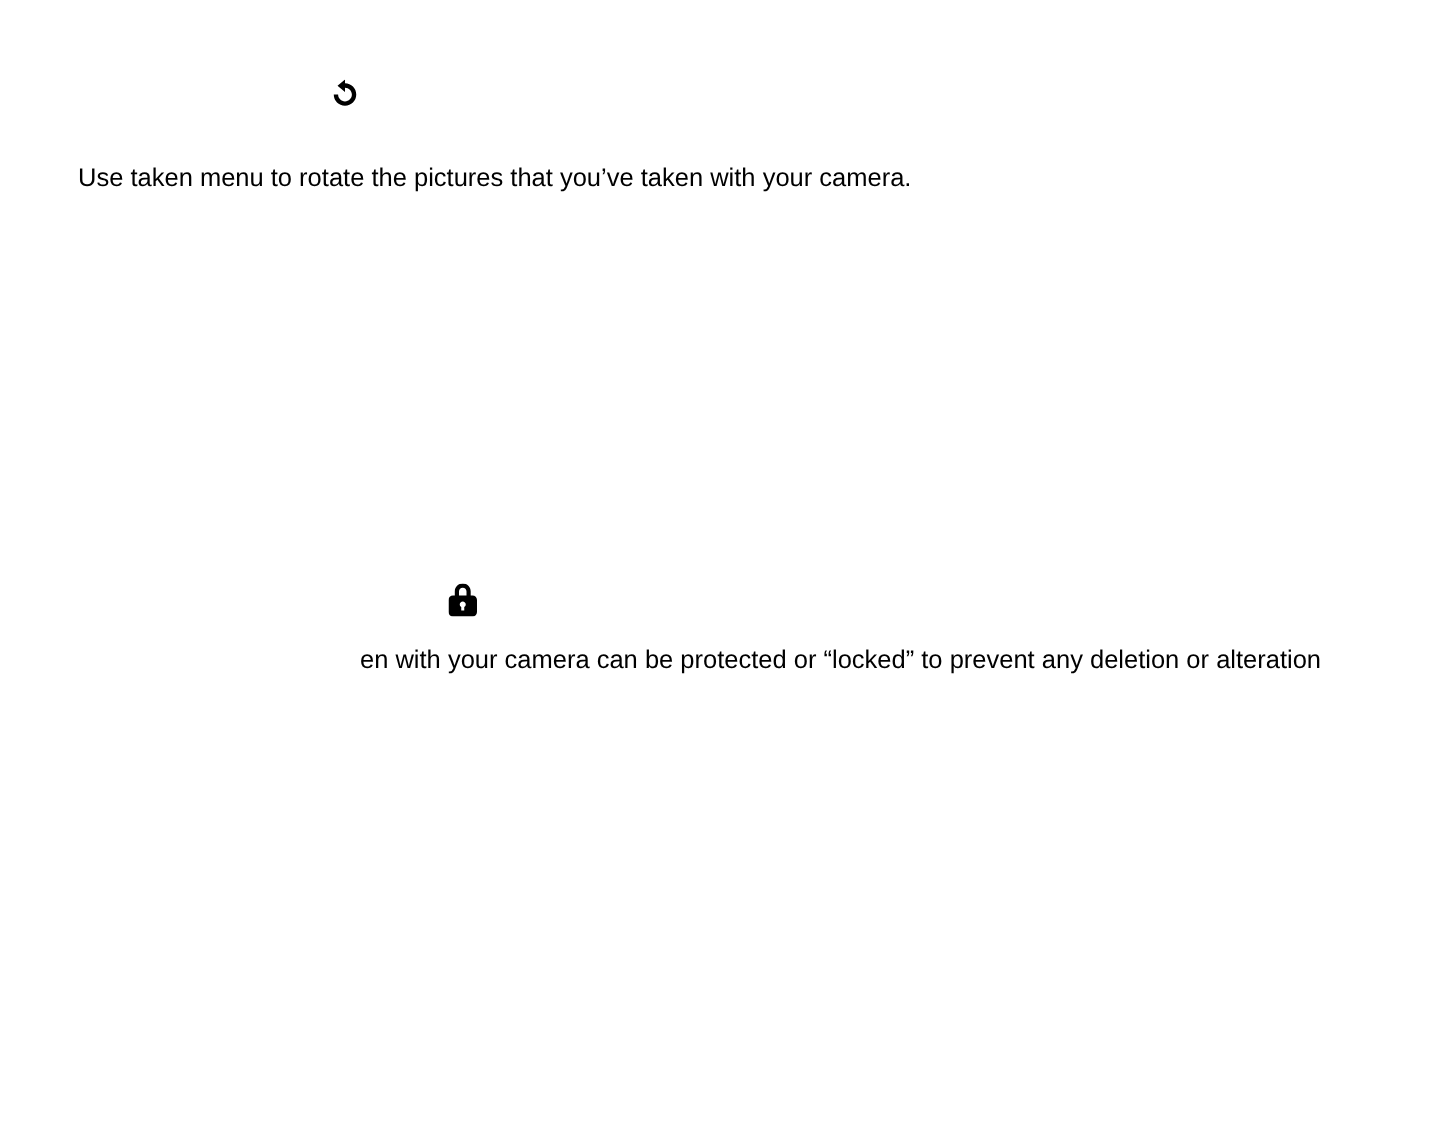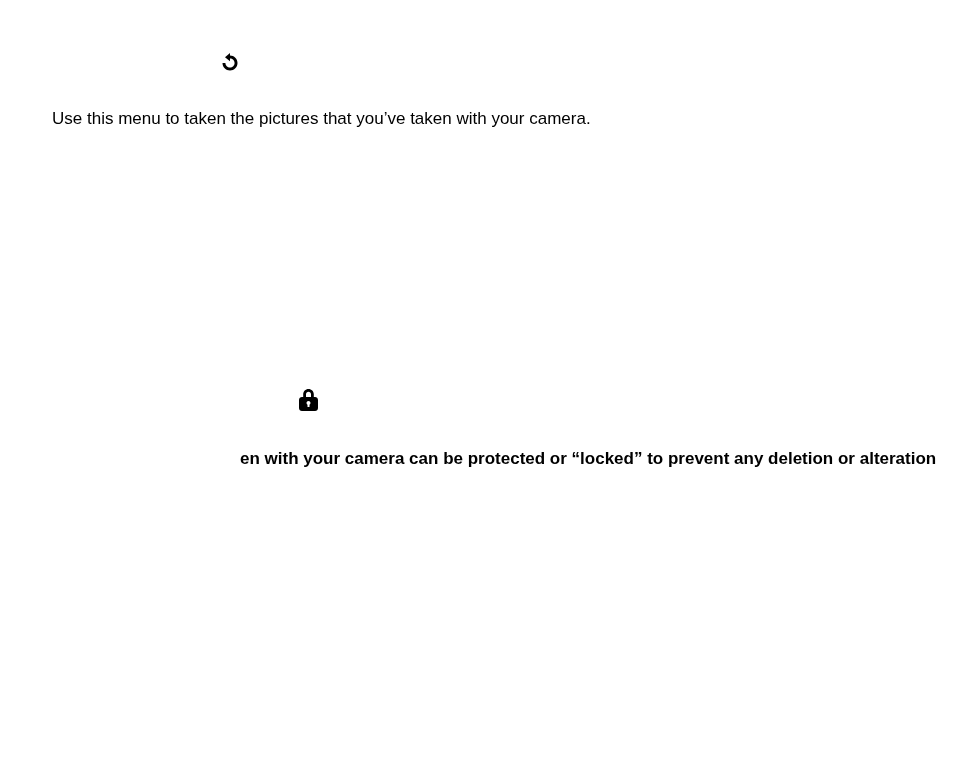--- a/index.html
+++ b/index.html
@@ -28,38 +28,37 @@
       white-space: nowrap;
     }
     .icon-lock {
       position: absolute;
       left: 299px;
       top: 389px;
     }
     .text-line-2 {
       position: absolute;
       left: 240px;
-      top: 449px;
+      top: 430px;
       white-space: nowrap;
-      font-weight: bold;
     }
     svg {
       display: block;
     }
   </style>
 </head>
 <body>
 
 <div class="icon-rotate">
   <svg width="20" height="20" viewBox="0 0 24 24">
     <path d="M12 3 C7.03 3 3 7.03 3 12 C3 16.97 7.03 21 12 21 C16.97 21 21 16.97 21 12 L17.5 12 C17.5 15.04 15.04 17.5 12 17.5 C8.96 17.5 6.5 15.04 6.5 12 C6.5 8.96 8.96 6.5 12 6.5 L12 10 L18 5 L12 0 L12 3 Z" fill="#000000" transform="scale(-1,1) translate(-24,0)"></path>
   </svg>
 </div>
 
-<div class="text-line-1">Use this menu to taken the pictures that you’ve taken with your camera.</div>
+<div class="text-line-1">Use taken menu to rotate the pictures that you’ve taken with your camera.</div>
 
 <div class="icon-lock">
   <svg width="19" height="22" viewBox="0 0 19 22">
     <path d="M9.5 0 C6.5 0 4.2 2.3 4.2 5.3 L4.2 8 L3 8 C1.3 8 0 9.3 0 11 L0 19 C0 20.7 1.3 22 3 22 L16 22 C17.7 22 19 20.7 19 19 L19 11 C19 9.3 17.7 8 16 8 L14.8 8 L14.8 5.3 C14.8 2.3 12.5 0 9.5 0 Z M9.5 2.8 C10.9 2.8 12 3.9 12 5.3 L12 8 L7 8 L7 5.3 C7 3.9 8.1 2.8 9.5 2.8 Z M9.5 12 C10.6 12 11.5 12.9 11.5 14 C11.5 14.7 11.1 15.3 10.5 15.7 L10.5 18 L8.5 18 L8.5 15.7 C7.9 15.3 7.5 14.7 7.5 14 C7.5 12.9 8.4 12 9.5 12 Z" fill="#000000"></path>
   </svg>
 </div>
 
 <div class="text-line-2">en with your camera can be protected or “locked” to prevent any deletion or alteration</div>
 
 </body></html>

